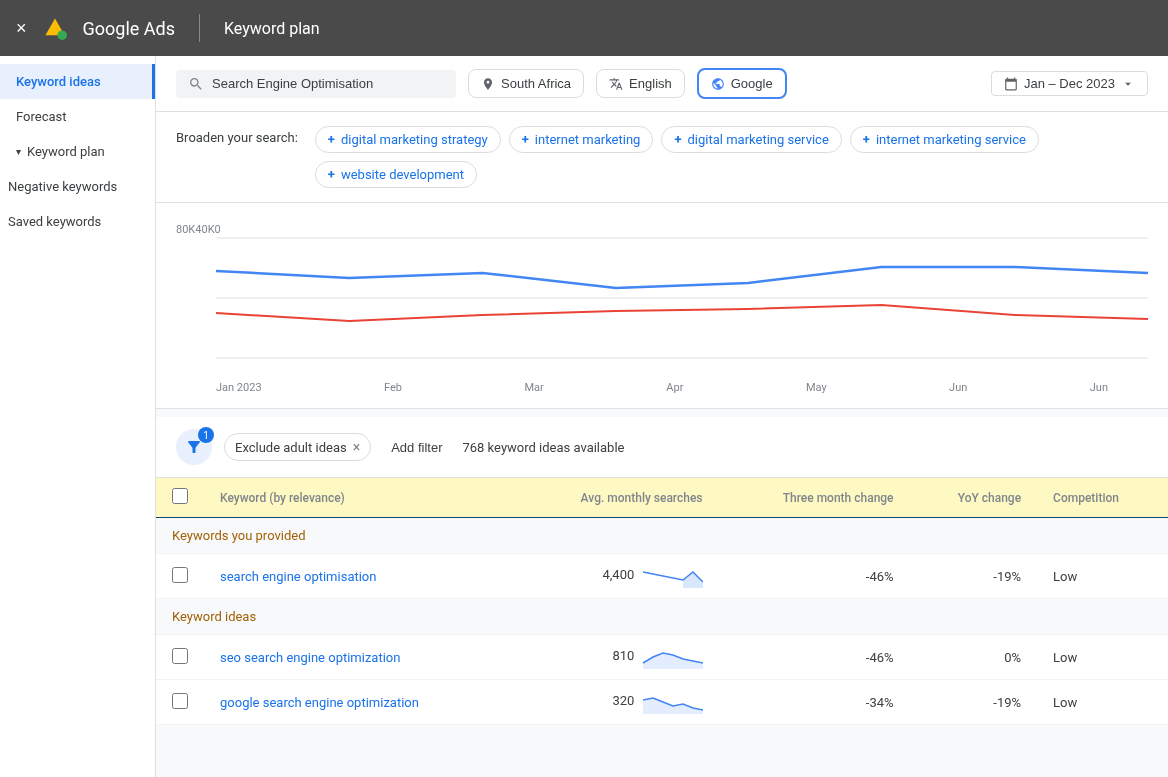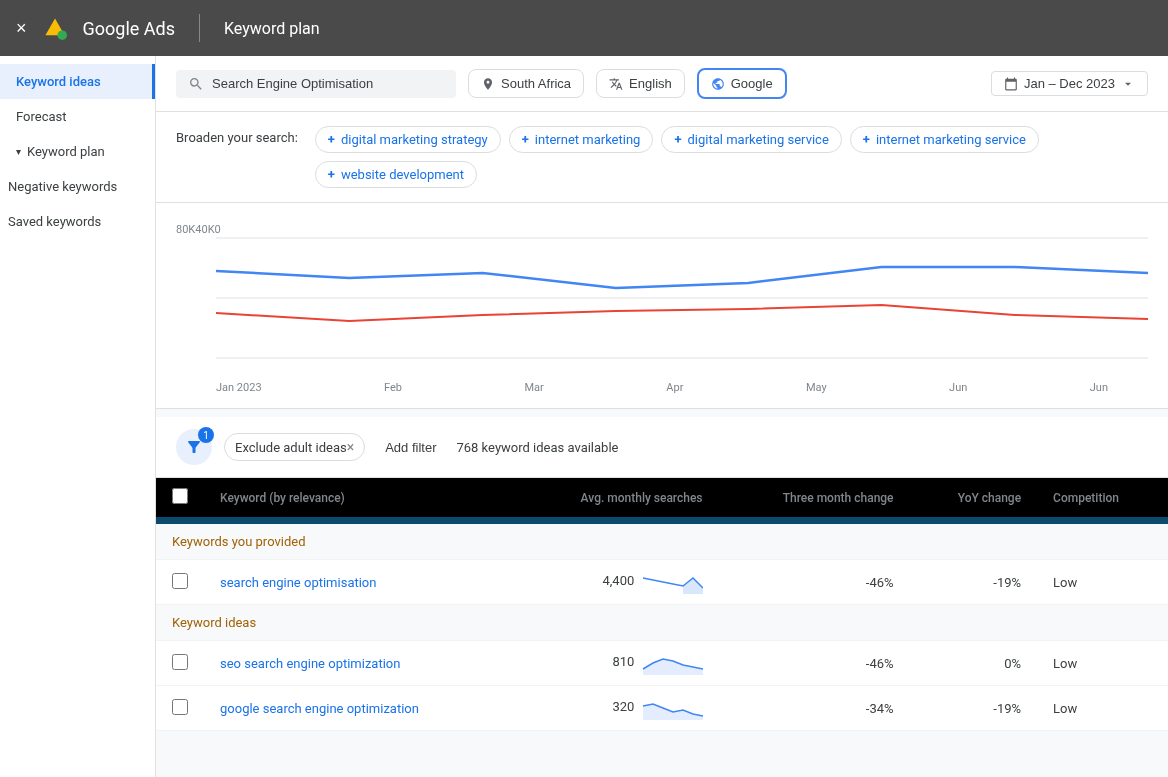--- a/index.html
+++ b/index.html
@@ -248,21 +248,21 @@
       width: 16px;
       height: 16px;
       border-radius: 50%;
       display: flex;
       align-items: center;
       justify-content: center;
     }
     .exclude-chip {
       display: flex;
       align-items: center;
-      gap: 0;
+      gap: 6px;
       padding: 5px 10px;
       border: 1px solid #dadce0;
       border-radius: 20px;
       background: white;
       font-size: 13px;
       color: #3c4043;
       cursor: pointer;
     }
     .exclude-chip .x-btn {
       cursor: pointer;
@@ -287,22 +287,22 @@
     .data-table {
       width: 100%;
       border-collapse: collapse;
     }
     .data-table th {
       padding: 10px 16px;
       text-align: left;
       font-size: 12px;
       font-weight: 500;
       color: #80868b;
-      border-bottom: 7px solid #0c4a6e;
-      background: #000000;
+      border-bottom: 1px solid #0c4a6e;
+      background: #fef9c3;
     }
     .data-table th.right {
       text-align: right;
     }
     .data-table td {
       padding: 10px 16px;
       border-bottom: 1px solid #f1f3f4;
       font-size: 13px;
       color: #3c4043;
     }

